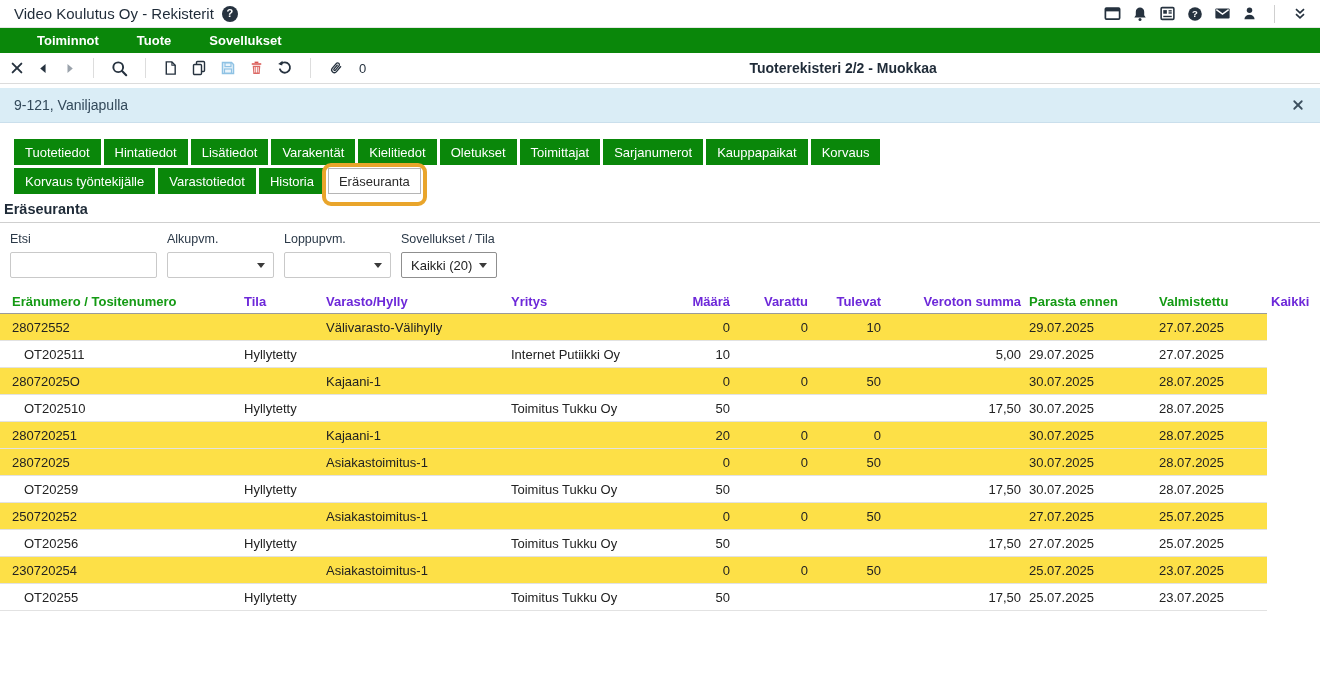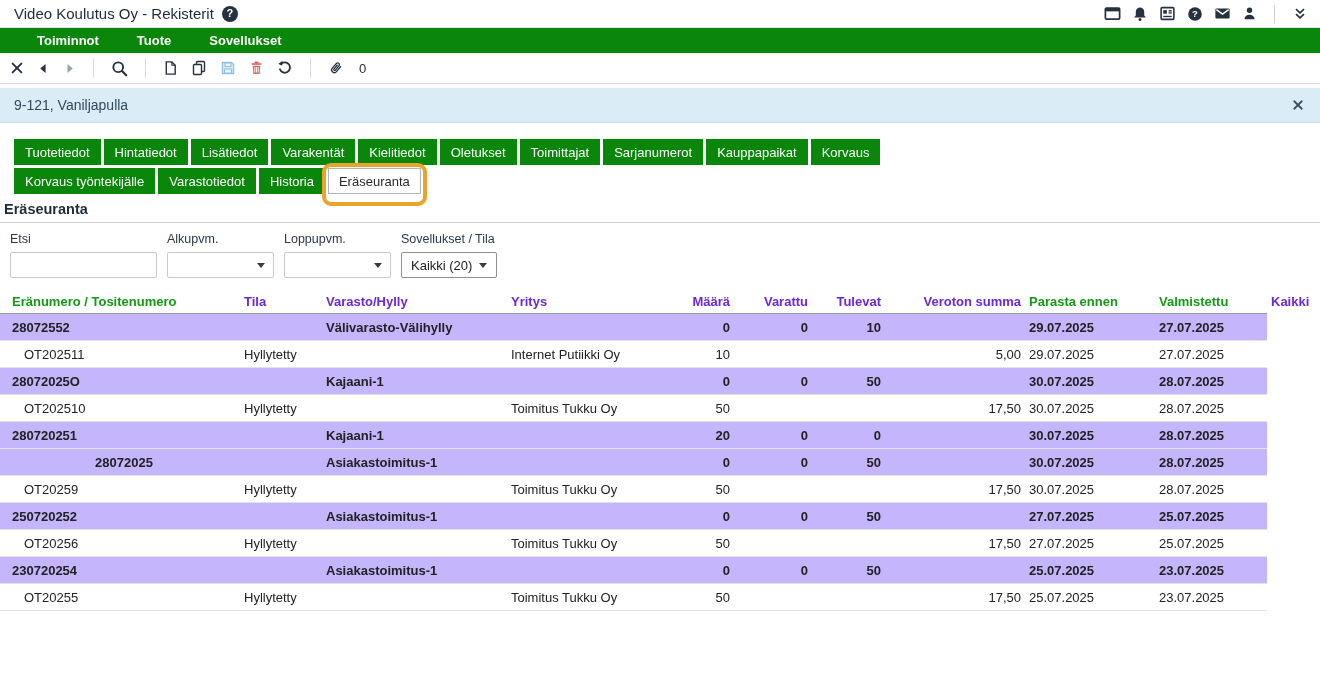--- a/index.html
+++ b/index.html
@@ -65,21 +65,21 @@
   .caret { width:0; height:0; border-left:4px solid transparent; border-right:4px solid transparent;
            border-top:5px solid #3a3a3a; display:inline-block; }
 
   
   table.batches { width:1160px; border-collapse:collapse; table-layout:fixed; margin-top:12px; }
   table.batches th { font-size:13px; font-weight:bold; color:#6d28d9; padding:4px 4px;
                      border-bottom:1px solid #9a9a9a; white-space:nowrap; cursor:pointer; }
   table.batches th.green { color:#149a14; }
   table.batches td { font-size:13px; color:#222; padding:0 4px; white-space:nowrap; overflow:hidden; }
   table.batches tbody tr { height:27px; border-bottom:1px solid #e2e2e2; }
-  table.batches tbody tr.group { background:#c4b5fd; font-weight:bold; }
+  table.batches tbody tr.group { background:#fde047; font-weight:normal; }
   table.batches th:first-child, table.batches td:first-child { padding-left:12px; }
   table.batches tr.child td:first-child { padding-left:24px;margin-left:48px; }
   table.batches th:last-child, table.batches td:last-child { padding-right:14px; }
 </style>
 </head>
 <body>
 
 <div class="app">
 
   <header class="titlebar">
@@ -207,20 +207,21 @@
       <span class="tool-divider"></span>
       <span class="icon">
         <svg viewBox="0 0 16 16" width="16" height="16">
             <g transform="rotate(40 8 8)">
               <path d="M10.7 3.5 v7 a2.7 2.7 0 0 1 -5.4 0 v-6 a1.8 1.8 0 0 1 3.6 0 v5.5 a0.9 0.9 0 0 1 -1.8 0 V4.5" fill="none" stroke="#26323f" stroke-width="1.3"></path>
             </g>
           </svg>
       </span>
       <span class="attach-count">0</span>
     </div>
+    <div class="toolbar-title">Tuoterekisteri 2/2 - Muokkaa</div>
   </div>
 
   <div class="infobar">
     <span class="infobar-text">9-121, Vaniljapulla</span>
     <span class="icon">
       <svg viewBox="0 0 16 16" width="12" height="12">
           <line x1="3" y1="3" x2="13" y2="13" stroke="#3c4f5e" stroke-width="2.4" stroke-linecap="round"></line>
           <line x1="13" y1="3" x2="3" y2="13" stroke="#3c4f5e" stroke-width="2.4" stroke-linecap="round"></line>
         </svg>
     </span>
@@ -365,21 +366,21 @@
           <td style="text-align: left;"></td>
           <td style="text-align: right;">20</td>
           <td style="text-align: right;">0</td>
           <td style="text-align: right;">0</td>
           <td style="text-align: right;"></td>
           <td style="text-align: left;">30.07.2025</td>
           <td style="text-align: left;">28.07.2025</td>
           <td style="text-align: right;"></td>
         </tr>
         <tr class="group">
-          <td style="text-align: center;">28072025</td>
+          <td style="text-align: left;">28072025</td>
           <td style="text-align: left;"></td>
           <td style="text-align: left;">Asiakastoimitus-1</td>
           <td style="text-align: left;"></td>
           <td style="text-align: right;">0</td>
           <td style="text-align: right;">0</td>
           <td style="text-align: right;">50</td>
           <td style="text-align: right;"></td>
           <td style="text-align: left;">30.07.2025</td>
           <td style="text-align: left;">28.07.2025</td>
           <td style="text-align: right;"></td>

